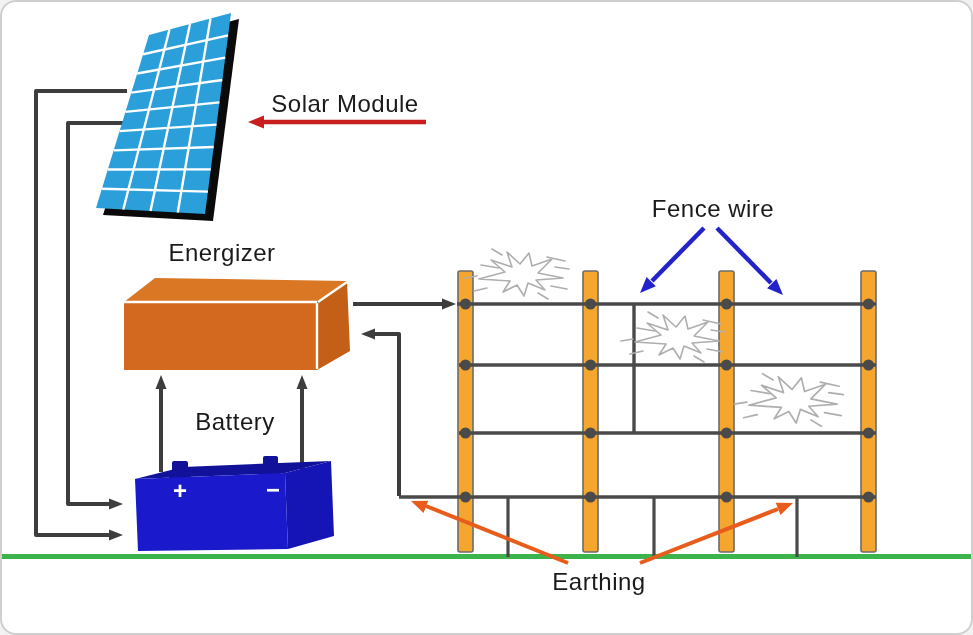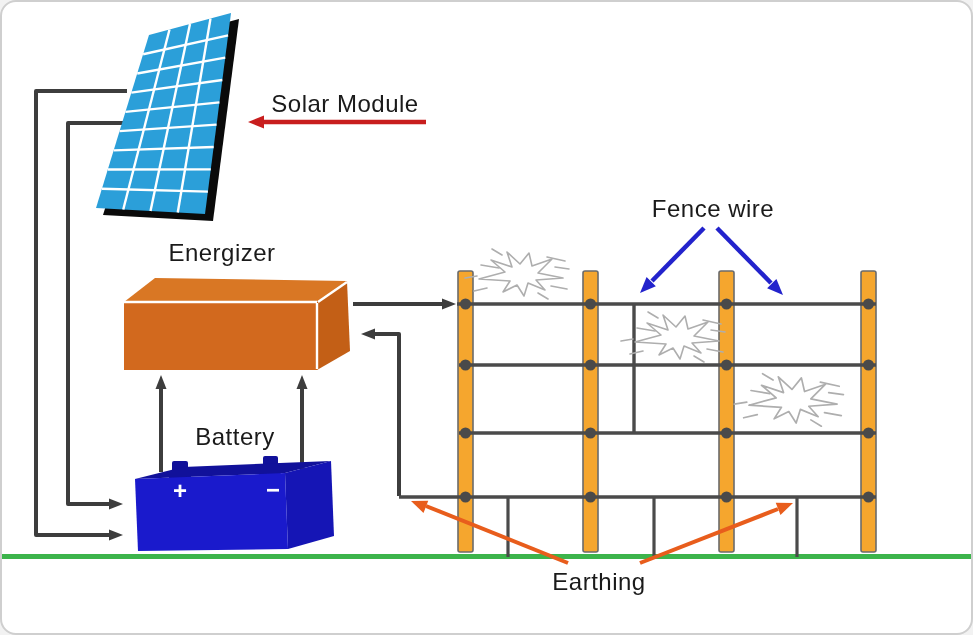--- a/index.html
+++ b/index.html
@@ -18,21 +18,21 @@
     position:absolute;
     transform:translate(-50%,-50%);
     color:var(--text,#1a1a1a);
     font-size:24px;
     letter-spacing:0.5px;
     white-space:nowrap;
     font-weight:500;
   }
   .lbl.solar{left:343px;top:102px;}
   .lbl.energ{left:220px;top:251px;}
-  .lbl.batt{left:233px;top:435px;}
+  .lbl.batt{left:233px;top:420px;}
   .lbl.fence{left:711px;top:207px;}
   .lbl.earth{left:597px;top:580px;}
   .term{
     position:absolute;
     transform:translate(-50%,-50%);
     color:#ffffff;
     font-weight:bold;
     font-size:24px;
   }
   .term.plus{left:178px;top:489px;}

